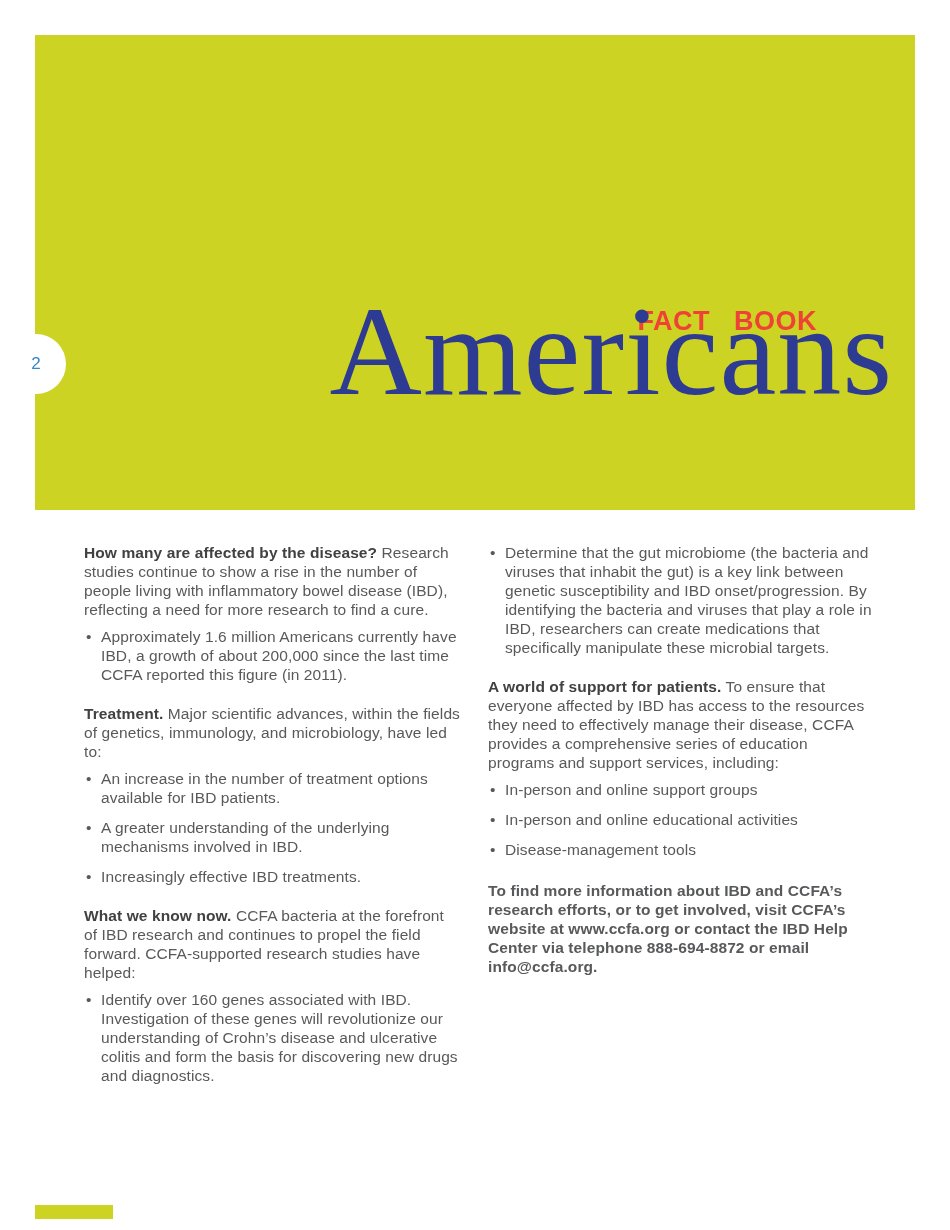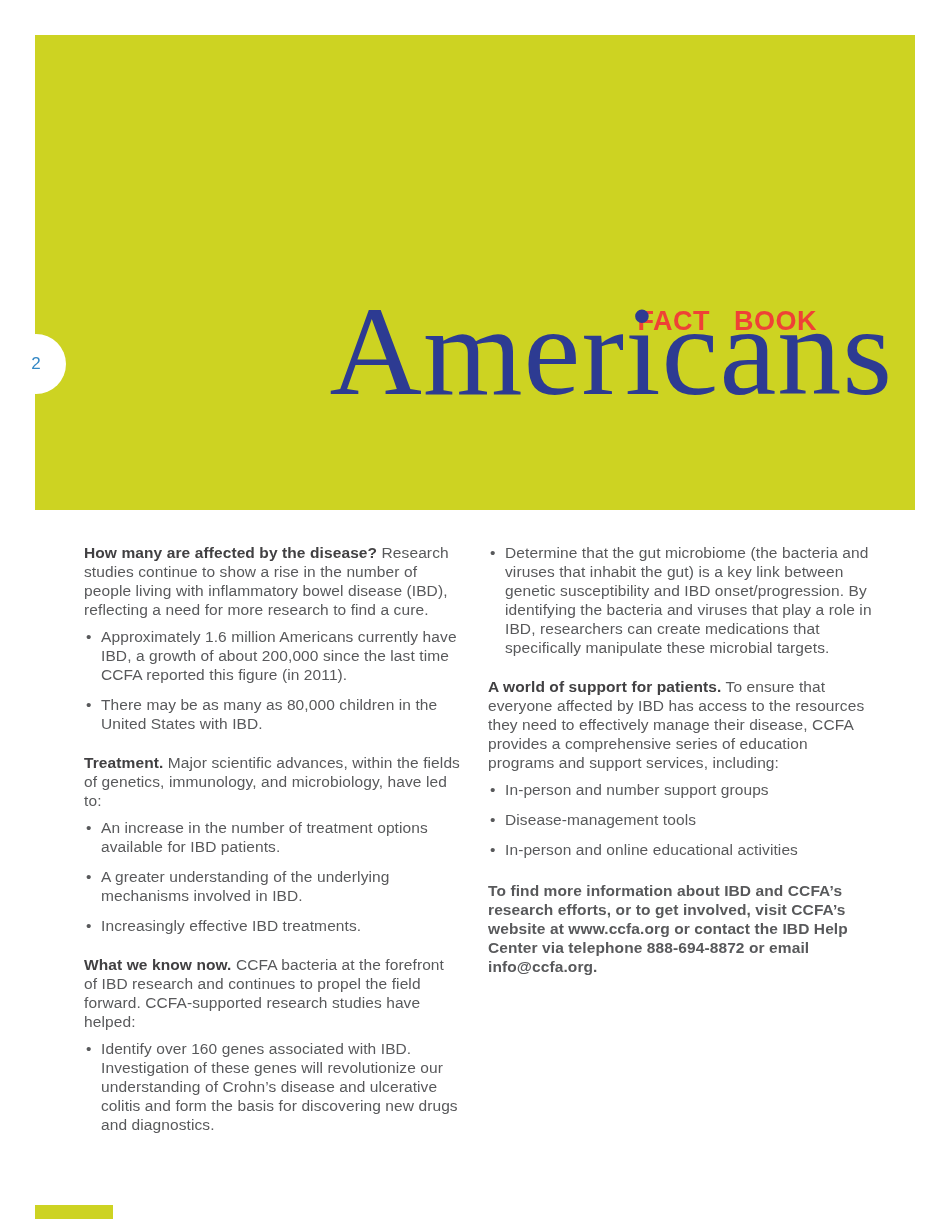--- a/index.html
+++ b/index.html
@@ -75,21 +75,20 @@
 </div>
 
 <div class="page-tab"></div>
 <div class="page-number">2</div>
 
 <div class="col col-left">
   <div class="section">
     <p class="para"><strong>How many are affected by the disease?</strong> <span>Research studies continue to show a rise in the number of people living with inflammatory bowel disease (IBD), reflecting a need for more research to find a cure.</span></p>
     <ul class="bullets">
       <li><span>Approximately 1.6 million Americans currently have IBD, a growth of about 200,000 since the last time CCFA reported this figure (in 2011).</span></li>
-      <li><span>There may be as many as 80,000 children in the United States with IBD.</span></li>
     </ul>
   </div>
 
   <div class="section">
     <p class="para"><strong>Treatment.</strong> <span>Major scientific advances, within the fields of genetics, immunology, and microbiology, have led to:</span></p>
     <ul class="bullets">
       <li><span>An increase in the number of treatment options available for IBD patients.</span></li>
       <li><span>A greater understanding of the underlying mechanisms involved in IBD.</span></li>
       <li><span>Increasingly effective IBD treatments.</span></li>
     </ul>
@@ -106,23 +105,23 @@
 <div class="col col-right">
   <div class="section">
     <ul class="bullets">
       <li><span>Determine that the gut microbiome (the bacteria and viruses that inhabit the gut) is a key link between genetic susceptibility and IBD onset/progression. By identifying the bacteria and viruses that play a role in IBD, researchers can create medications that specifically manipulate these microbial targets.</span></li>
     </ul>
   </div>
 
   <div class="section">
     <p class="para"><strong>A world of support for patients.</strong> <span>To ensure that everyone affected by IBD has access to the resources they need to effectively manage their disease, CCFA provides a comprehensive series of education programs and support services, including:</span></p>
     <ul class="bullets">
-      <li><span>In-person and number support groups</span></li>
+      <li><span>In-person and online support groups</span></li>
+      <li><span>In-person and online educational activities</span></li>
       <li><span>Disease-management tools</span></li>
-      <li><span>In-person and online educational activities</span></li>
     </ul>
   </div>
 
   <div class="section closing-para">
     <p class="para"><span>To find more information about IBD and CCFA’s research efforts, or to get involved, visit CCFA’s website at www.ccfa.org or contact the IBD Help Center via telephone 888-694-8872 or email info@ccfa.org.</span></p>
   </div>
 </div>
 
 <div class="footer-accent"></div>
 

